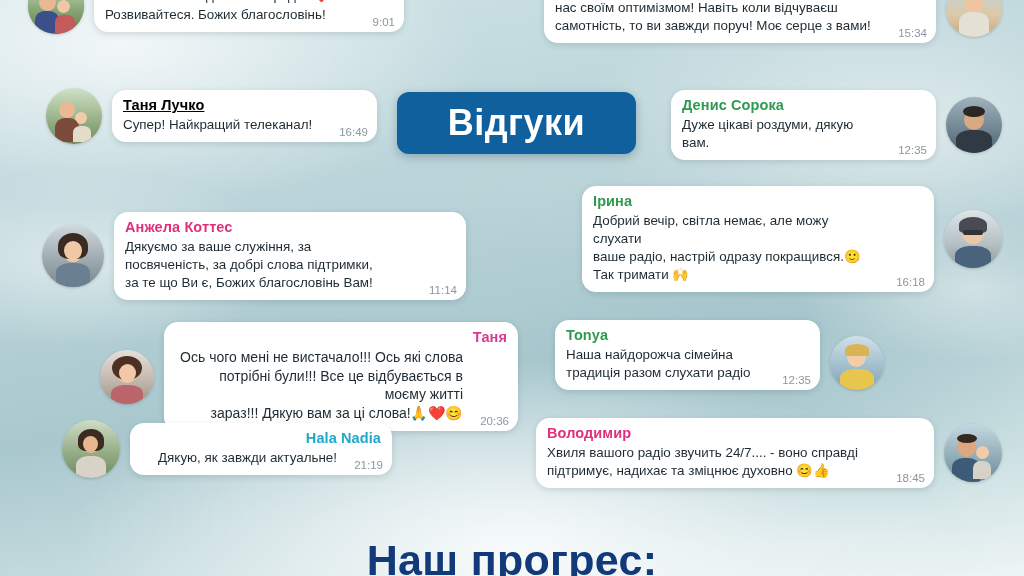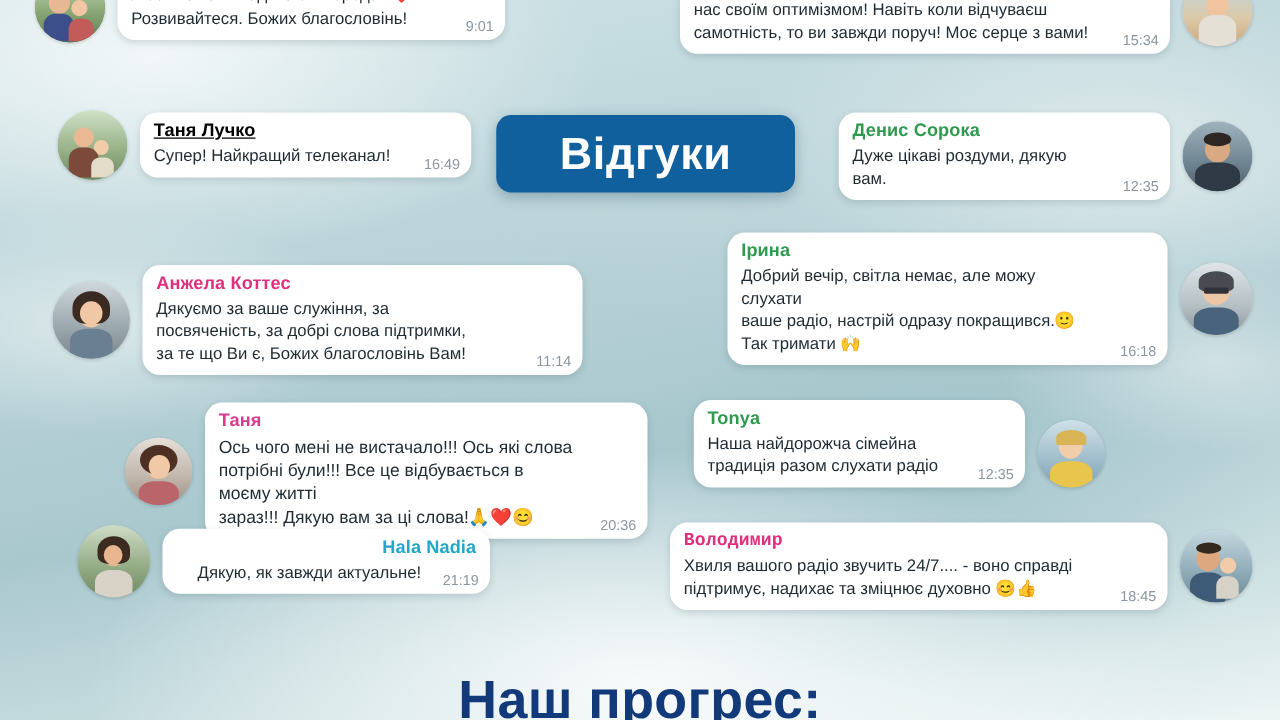--- a/index.html
+++ b/index.html
@@ -255,21 +255,21 @@
   <div class="row left" style="left:100px; top:322px;">
     <div class="avatar" style="width:54px;height:54px;">
       <div class="ph">
         <div class="sky" style="background:linear-gradient(180deg,#e4dfd8 0%,#c0b5aa 60%,#9e8f83 100%)"></div>
         <div class="head" style="width:20px;height:21px;left:17px;top:12px;background:#f1c9a7"></div>
         <div class="head" style="width:30px;height:24px;left:12px;top:6px;background:#4e2f24;border-radius:50%"></div>
         <div class="head" style="width:17px;height:18px;left:19px;top:14px;background:#f1c9a7"></div>
         <div class="body" style="width:32px;height:22px;left:11px;top:35px;background:#b9656a"></div>
       </div>
     </div>
-    <div class="bubble" style="width:354px;">
+    <div class="bubble" style="width:354px;text-align:right;">
       <div class="name" style="color:#d93a8e;">Таня</div>
       <div class="msg" style="font-size:14px;">Ось чого мені не вистачало!!! Ось які слова
 потрібні були!!! Все це відбувається в моєму житті
 зараз!!! Дякую вам за ці слова!🙏❤️😊</div>
       <div class="time">20:36</div>
     </div>
   </div>
 
   <div class="row right" style="right:140px; top:320px;align-items:flex-end;">
     <div class="avatar" style="width:54px;height:54px;">
@@ -310,21 +310,21 @@
       <div class="ph">
         <div class="sky" style="background:linear-gradient(180deg,#c5d8e0 0%,#92aeba 55%,#6d8794 100%)"></div>
         <div class="head" style="width:19px;height:20px;left:13px;top:13px;background:#dda87f"></div>
         <div class="head" style="width:20px;height:9px;left:13px;top:10px;background:#33291f"></div>
         <div class="head" style="width:13px;height:13px;left:32px;top:22px;background:#f2cba9"></div>
         <div class="body" style="width:28px;height:24px;left:8px;top:34px;background:#3d5a77"></div>
         <div class="body" style="width:18px;height:18px;left:29px;top:37px;background:#d6d2c8"></div>
       </div>
     </div>
     <div class="bubble" style="width:398px;">
-      <div class="name" style="color:#e0307d;font-family:Liberation Mono, monospace;">Володимир</div>
+      <div class="name" style="color:#e0307d;">Володимир</div>
       <div class="msg">Хвиля вашого радіо звучить 24/7.... - воно справді
 підтримує, надихає та зміцнює духовно 😊👍</div>
       <div class="time">18:45</div>
     </div>
   </div>
 
   <div class="footer-heading">Наш прогрес:</div>
 </div>
 
 </body></html>

